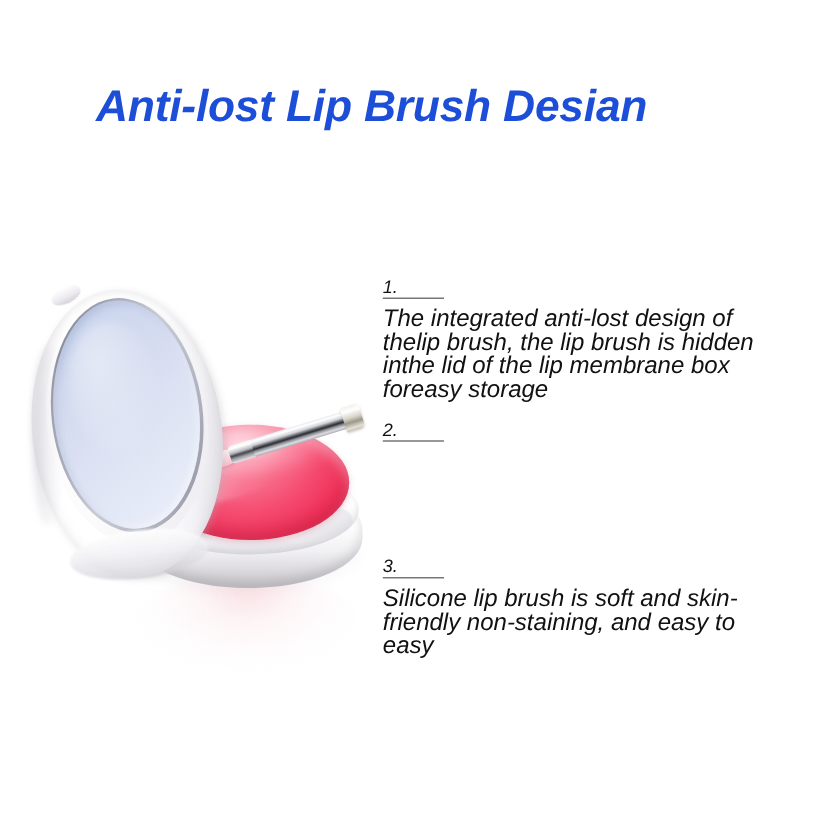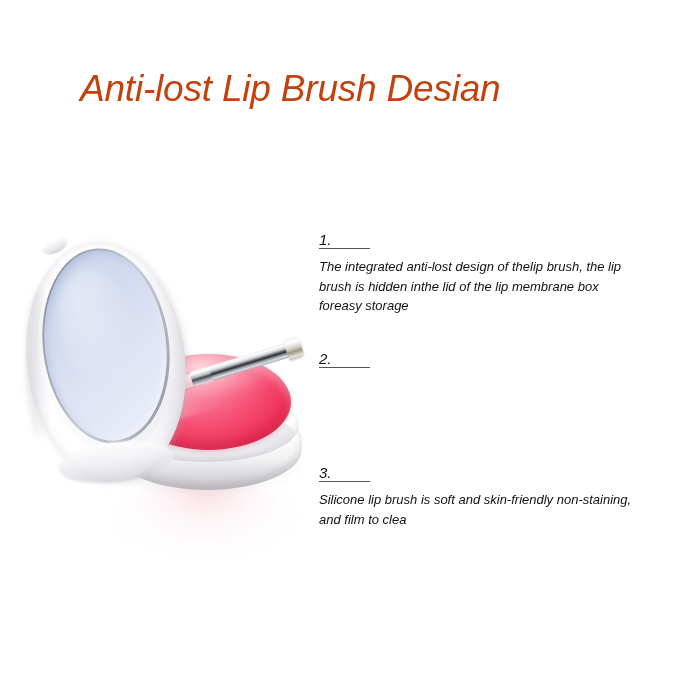--- a/index.html
+++ b/index.html
@@ -20,23 +20,23 @@
   }
 
   
   .title {
     position: absolute;
     left: 80px;
     top: 66px;
     width: 560px;
     font-family: "Liberation Sans", sans-serif;
     font-size: 37px;
-    font-weight: normal;
+    font-weight: bold;
     font-style: italic;
-    color: #c2410c;
+    color: #1d4ed8;
     letter-spacing: -0.2px;
     white-space: nowrap;
     line-height: 46px;
   }
 
   
   .features {
     position: absolute;
     left: 319px;
     top: 231px;
@@ -59,21 +59,21 @@
     color: #111111;
     line-height: 17px;
     margin: 0 0 1px 0;
     display: inline-block;
     padding-right: 38px;
     border-bottom: 1.6px solid #555555;
   }
   .feature-body {
     margin-top: 7px;
     font-family: "Liberation Sans", sans-serif;
-    font-size: 13px;
+    font-size: 20px;
     font-style: italic;
     font-weight: normal;
     color: #111111;
     line-height: 19.5px;
     width: 322px;
   }
 
   
   .product {
     position: absolute;
@@ -486,18 +486,18 @@
       <div class="feature-num">1.</div>
       <div class="feature-body">The integrated anti-lost design of thelip brush, the lip brush is hidden inthe lid of the lip membrane box foreasy storage</div>
     </div>
 
     <div class="feature feature-2">
       <div class="feature-num">2.</div>
     </div>
 
     <div class="feature feature-3">
       <div class="feature-num">3.</div>
-      <div class="feature-body">Silicone lip brush is soft and skin-friendly non-staining, and film to clea</div>
+      <div class="feature-body">Silicone lip brush is soft and skin-friendly non-staining, and easy to easy</div>
     </div>
 
   </div>
 
 </div>
 
 </body></html>

